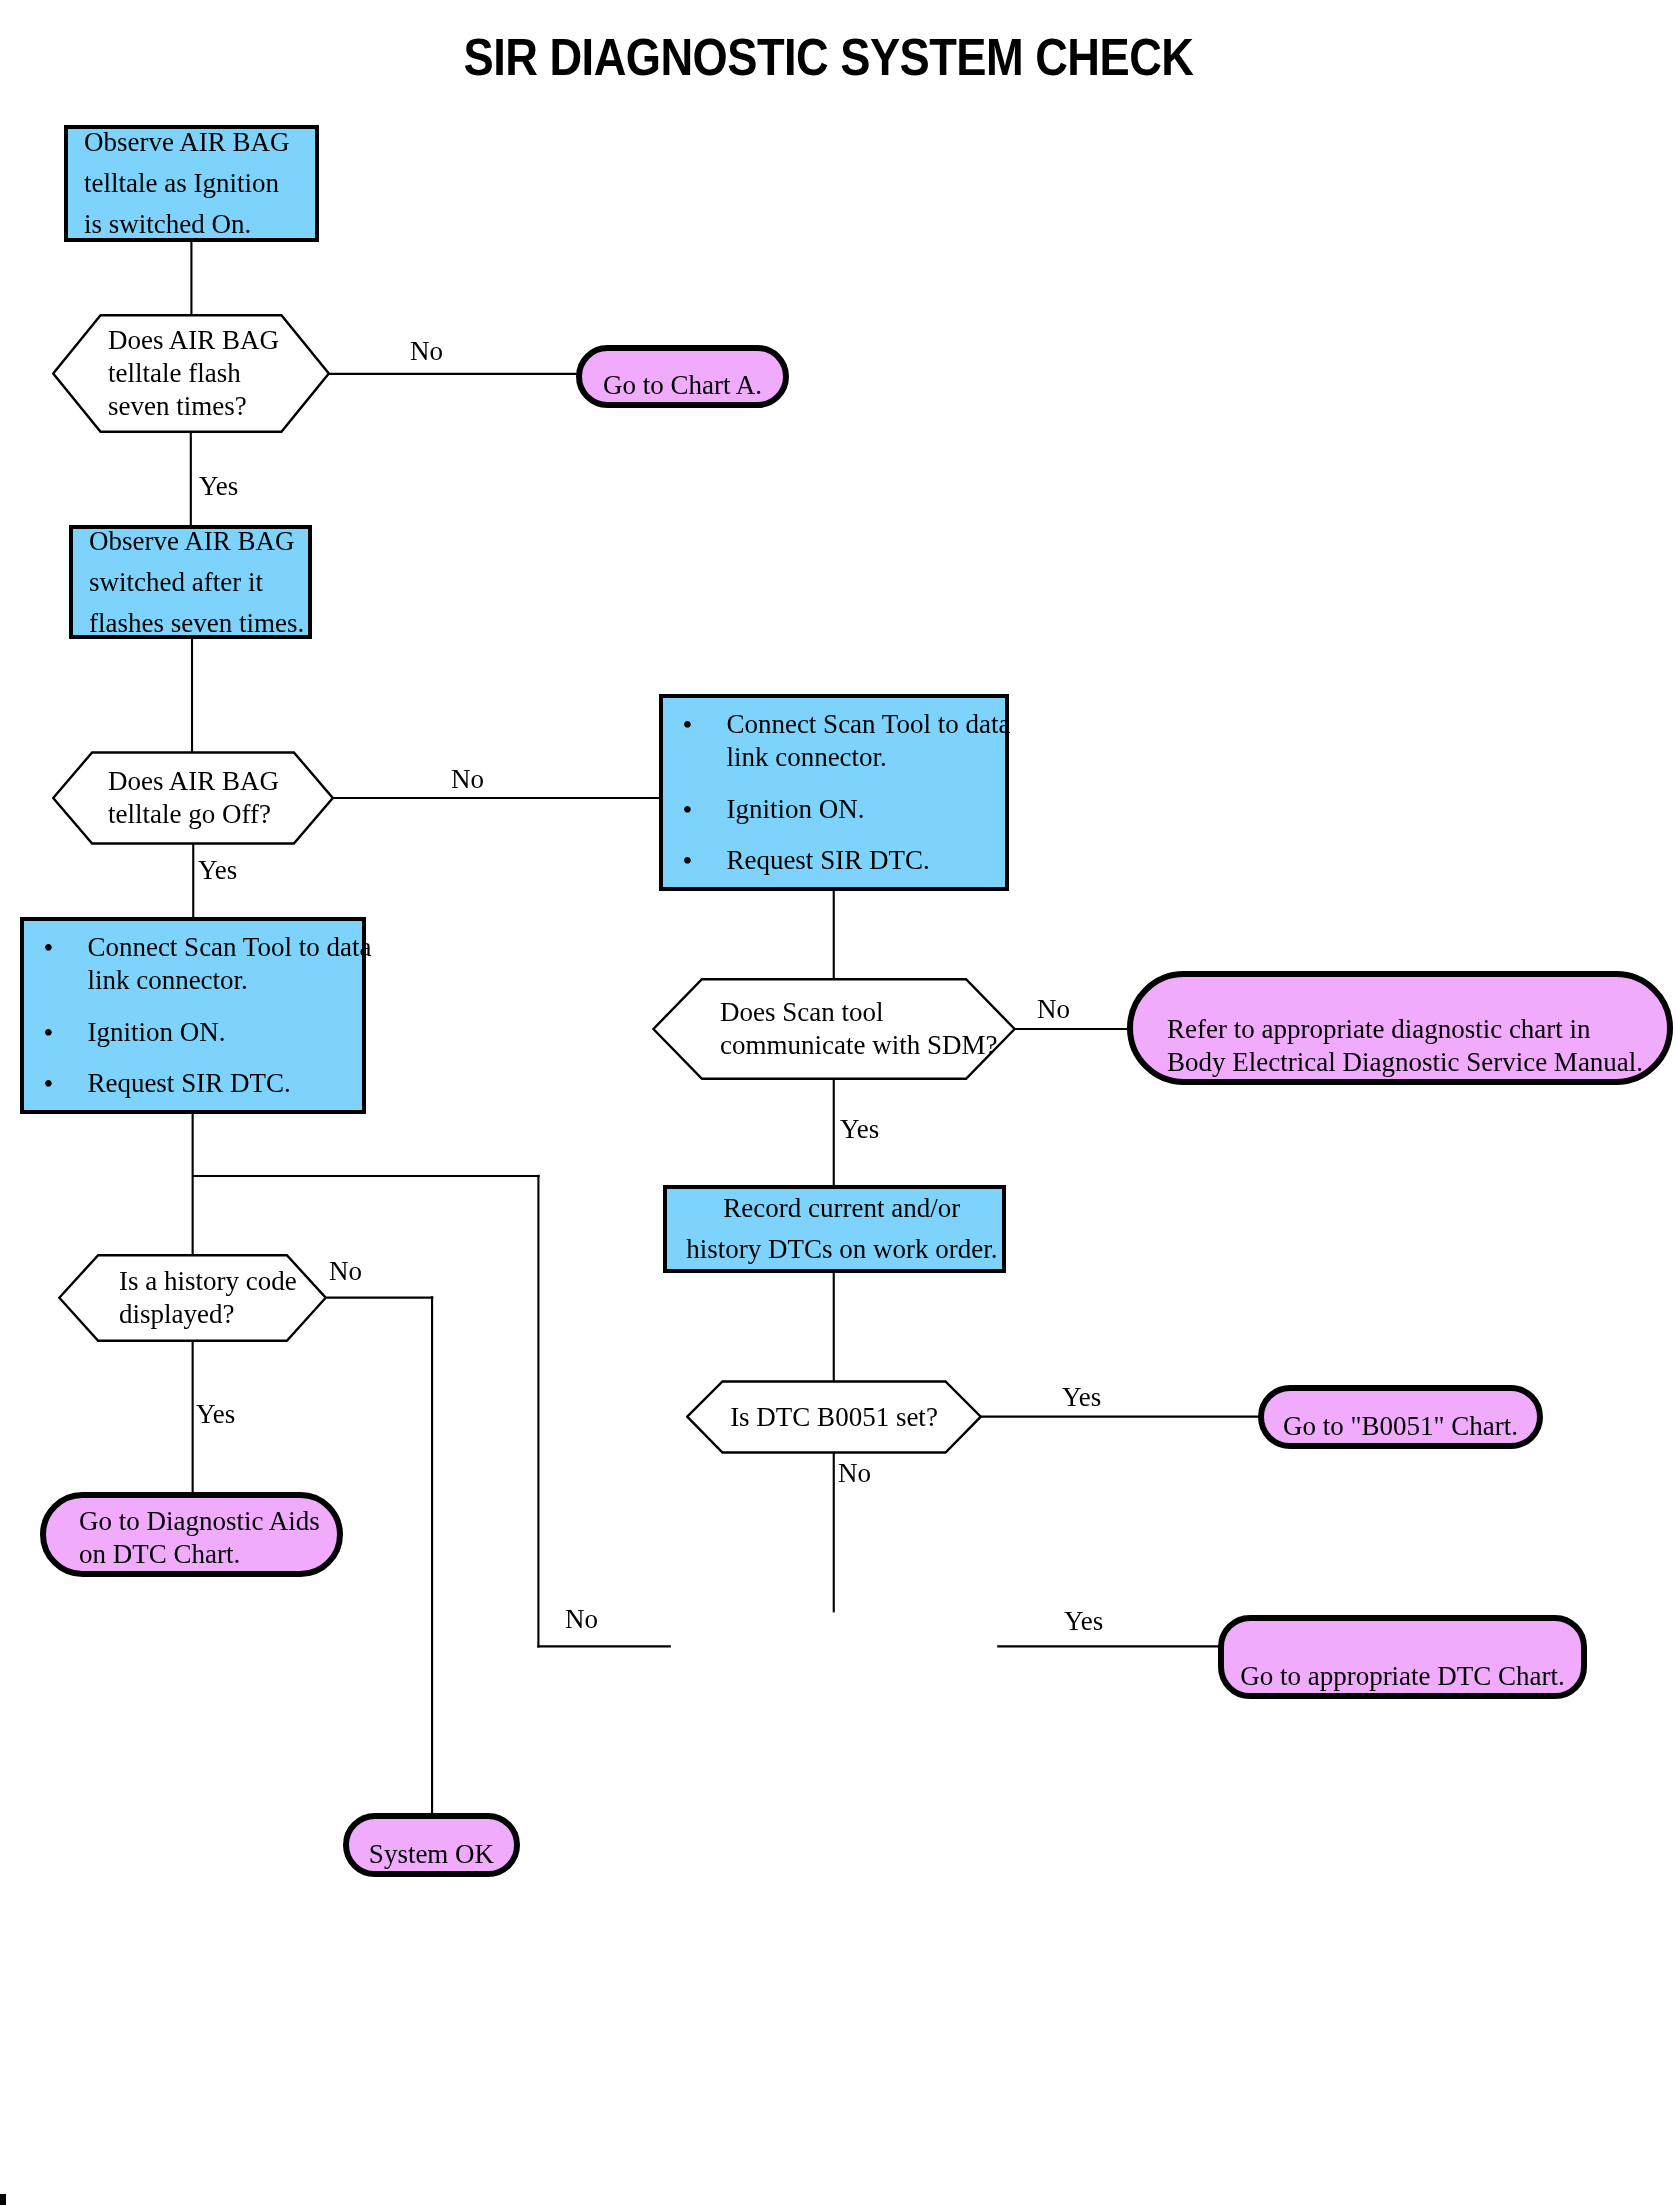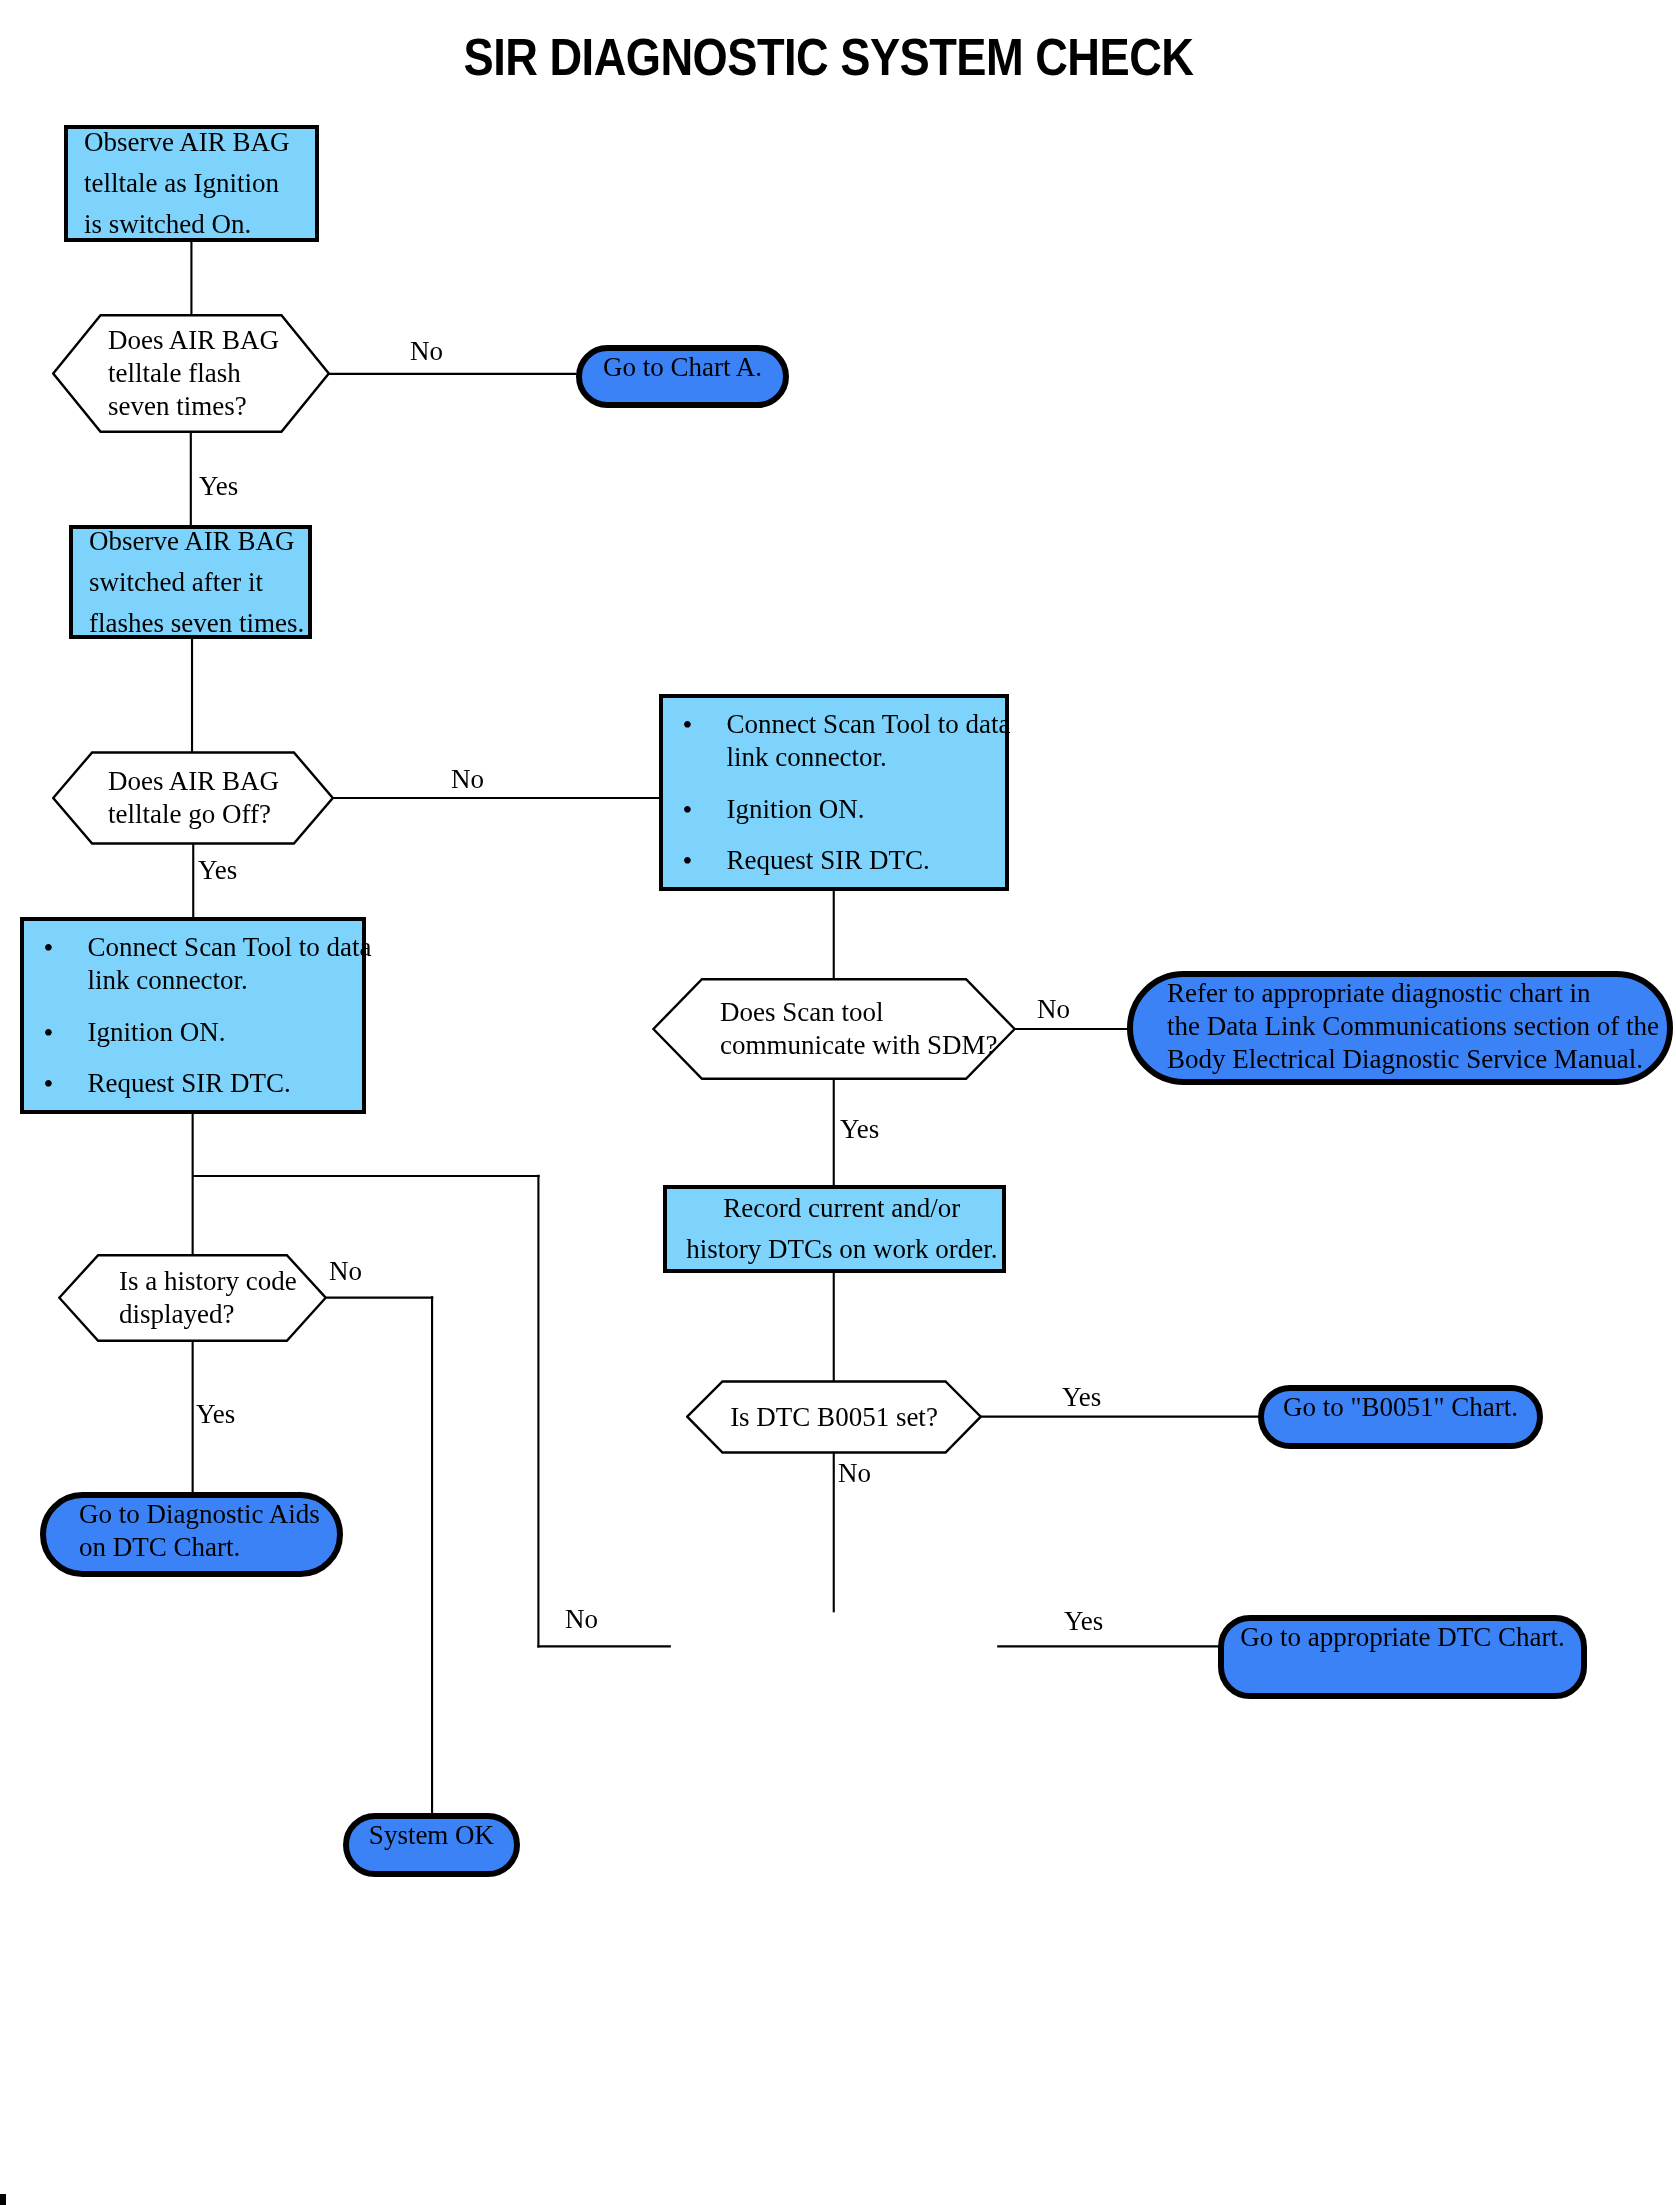--- a/index.html
+++ b/index.html
@@ -15,22 +15,22 @@
   .process{position:absolute;box-sizing:border-box;background:#7dd3fc;border:4.9px solid #000;
            display:flex;flex-direction:column;justify-content:center;gap:8px;}
   .process .tline{font-size:27px;line-height:33px;white-space:nowrap;}
   
   .hex{position:absolute;}
   .hex svg{position:absolute;left:0;top:0;}
   .hex .htext{position:relative;height:100%;display:flex;flex-direction:column;justify-content:center;}
   .hex .tline{font-size:27px;line-height:33px;white-space:nowrap;}
   .hex.centered .htext{align-items:center;padding-left:0 !important;}
   
-  .terminal{position:absolute;box-sizing:border-box;background:#3b82f6;border:6.7px solid #000;
-            display:flex;flex-direction:column;justify-content:flex-start;}
+  .terminal{position:absolute;box-sizing:border-box;background:#f0abfc;border:6.7px solid #000;
+            display:flex;flex-direction:column;justify-content:flex-end;}
   .terminal.centered{align-items:center;}
   .terminal .tline{font-size:27px;line-height:33px;white-space:nowrap;}
   
   .brow{display:flex;align-items:flex-start;}
   .bdot{width:44px;flex:0 0 44px;font-size:28px;line-height:33px;text-align:left;padding-left:2.4px;}
   .btext{font-size:27px;line-height:33px;}
   .btext .tline{white-space:nowrap;}
   
   .elabel{position:absolute;width:85px;height:32px;margin-left:-43px;margin-top:-16px;
           text-align:left;font-size:27px;line-height:32px;}
@@ -152,21 +152,20 @@
       <polygon points="2,84 82,2 517,2 597,84 517,166 82,166" fill="#fff" stroke="#000" stroke-width="4"></polygon>
     </svg>
     <div class="htext" style="padding-left:68px;">
       <div class="tline">Does Scan tool</div>
       <div class="tline">communicate with SDM?</div>
     </div>
   </div>
 
   <div class="terminal" style="left:1127px;top:971px;width:546px;height:114px;border-radius:57px;padding-left:34px;">
     <div class="tline">Refer to appropriate diagnostic chart in</div>
-    <div class="tline">the Data Link Communications section of the</div>
     <div class="tline">Body Electrical Diagnostic Service Manual.</div>
   </div>
 
   <div class="process" style="left:663px;top:1185px;width:343px;height:88px;padding-left:14.6px;text-align:center;">
     <div class="tline">Record current and/or</div>
     <div class="tline">history DTCs on work order.</div>
   </div>
 
   <div class="hex" style="left:58px;top:1254px;width:269px;height:88px;">
     <svg width="269" height="88" viewBox="0 0 443 145">

